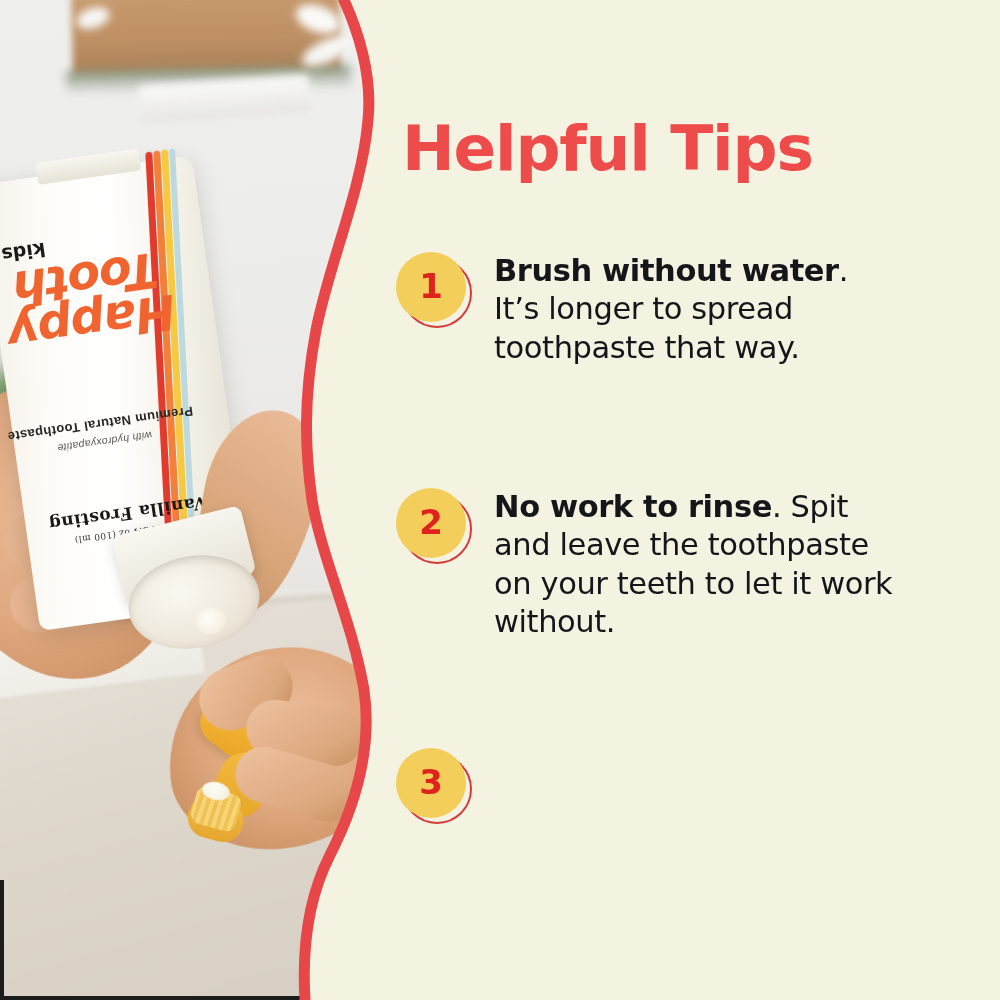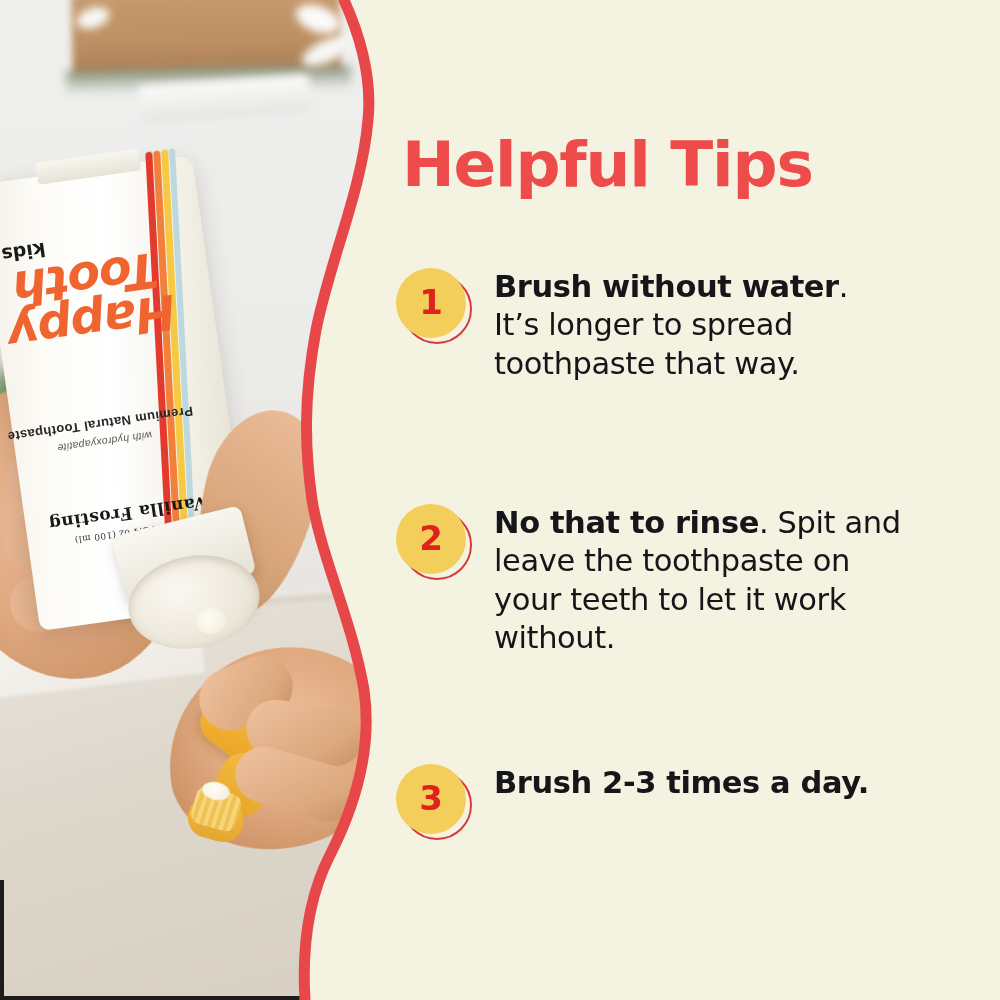--- a/index.html
+++ b/index.html
@@ -208,21 +208,21 @@
     border-radius:50%; transform:rotate(12deg); filter:blur(0.5px);
   }
   .photo-border-b { position:absolute; left:0; bottom:0; width:380px; height:4px; background:#1C1C1C; }
   .photo-border-l { position:absolute; left:0; bottom:0; width:4px; height:120px; background:#1C1C1C; }
 
   
   #divider { position:absolute; left:270px; top:0; width:130px; height:1000px; pointer-events:none; }
 
   
   #content {
-    position:absolute; left:380px; top:16px; width:620px; height:728px;
+    position:absolute; left:380px; top:0; width:620px; height:728px;
   }
   #title {
     position:absolute; left:22px; top:112px; width:500px;
     font-family:"DejaVu Sans", sans-serif;
     font-size:63px; font-weight:700; letter-spacing:-1.2px;
     color:#EE4B4B; white-space:nowrap;
   }
   .tip {
     position:absolute; left:14px; width:520px; display:flex; gap:22px; align-items:flex-start;
   }
@@ -331,30 +331,27 @@
     </div>
 
     <div class="tip" id="tip-2">
       <div class="badge-wrap">
         <div class="badge-ring"></div>
         <div class="badge-fill">
           <span class="badge-num">2</span>
         </div>
       </div>
       <p class="tip-text">
-        <b>No that to rinse</b><span>. Spit and leave the toothpaste on your teeth to let it work without.</span>
+        <b>No work to rinse</b><span>. Spit and leave the toothpaste on your teeth to let it work without.</span>
       </p>
     </div>
 
     <div class="tip" id="tip-3">
       <div class="badge-wrap">
         <div class="badge-ring"></div>
         <div class="badge-fill">
           <span class="badge-num">3</span>
         </div>
       </div>
-      <p class="tip-text">
-        <b>Brush 2-3 times a day.</b><span></span>
-      </p>
     </div>
 
   </div>
 </div>
 
 </body></html>

